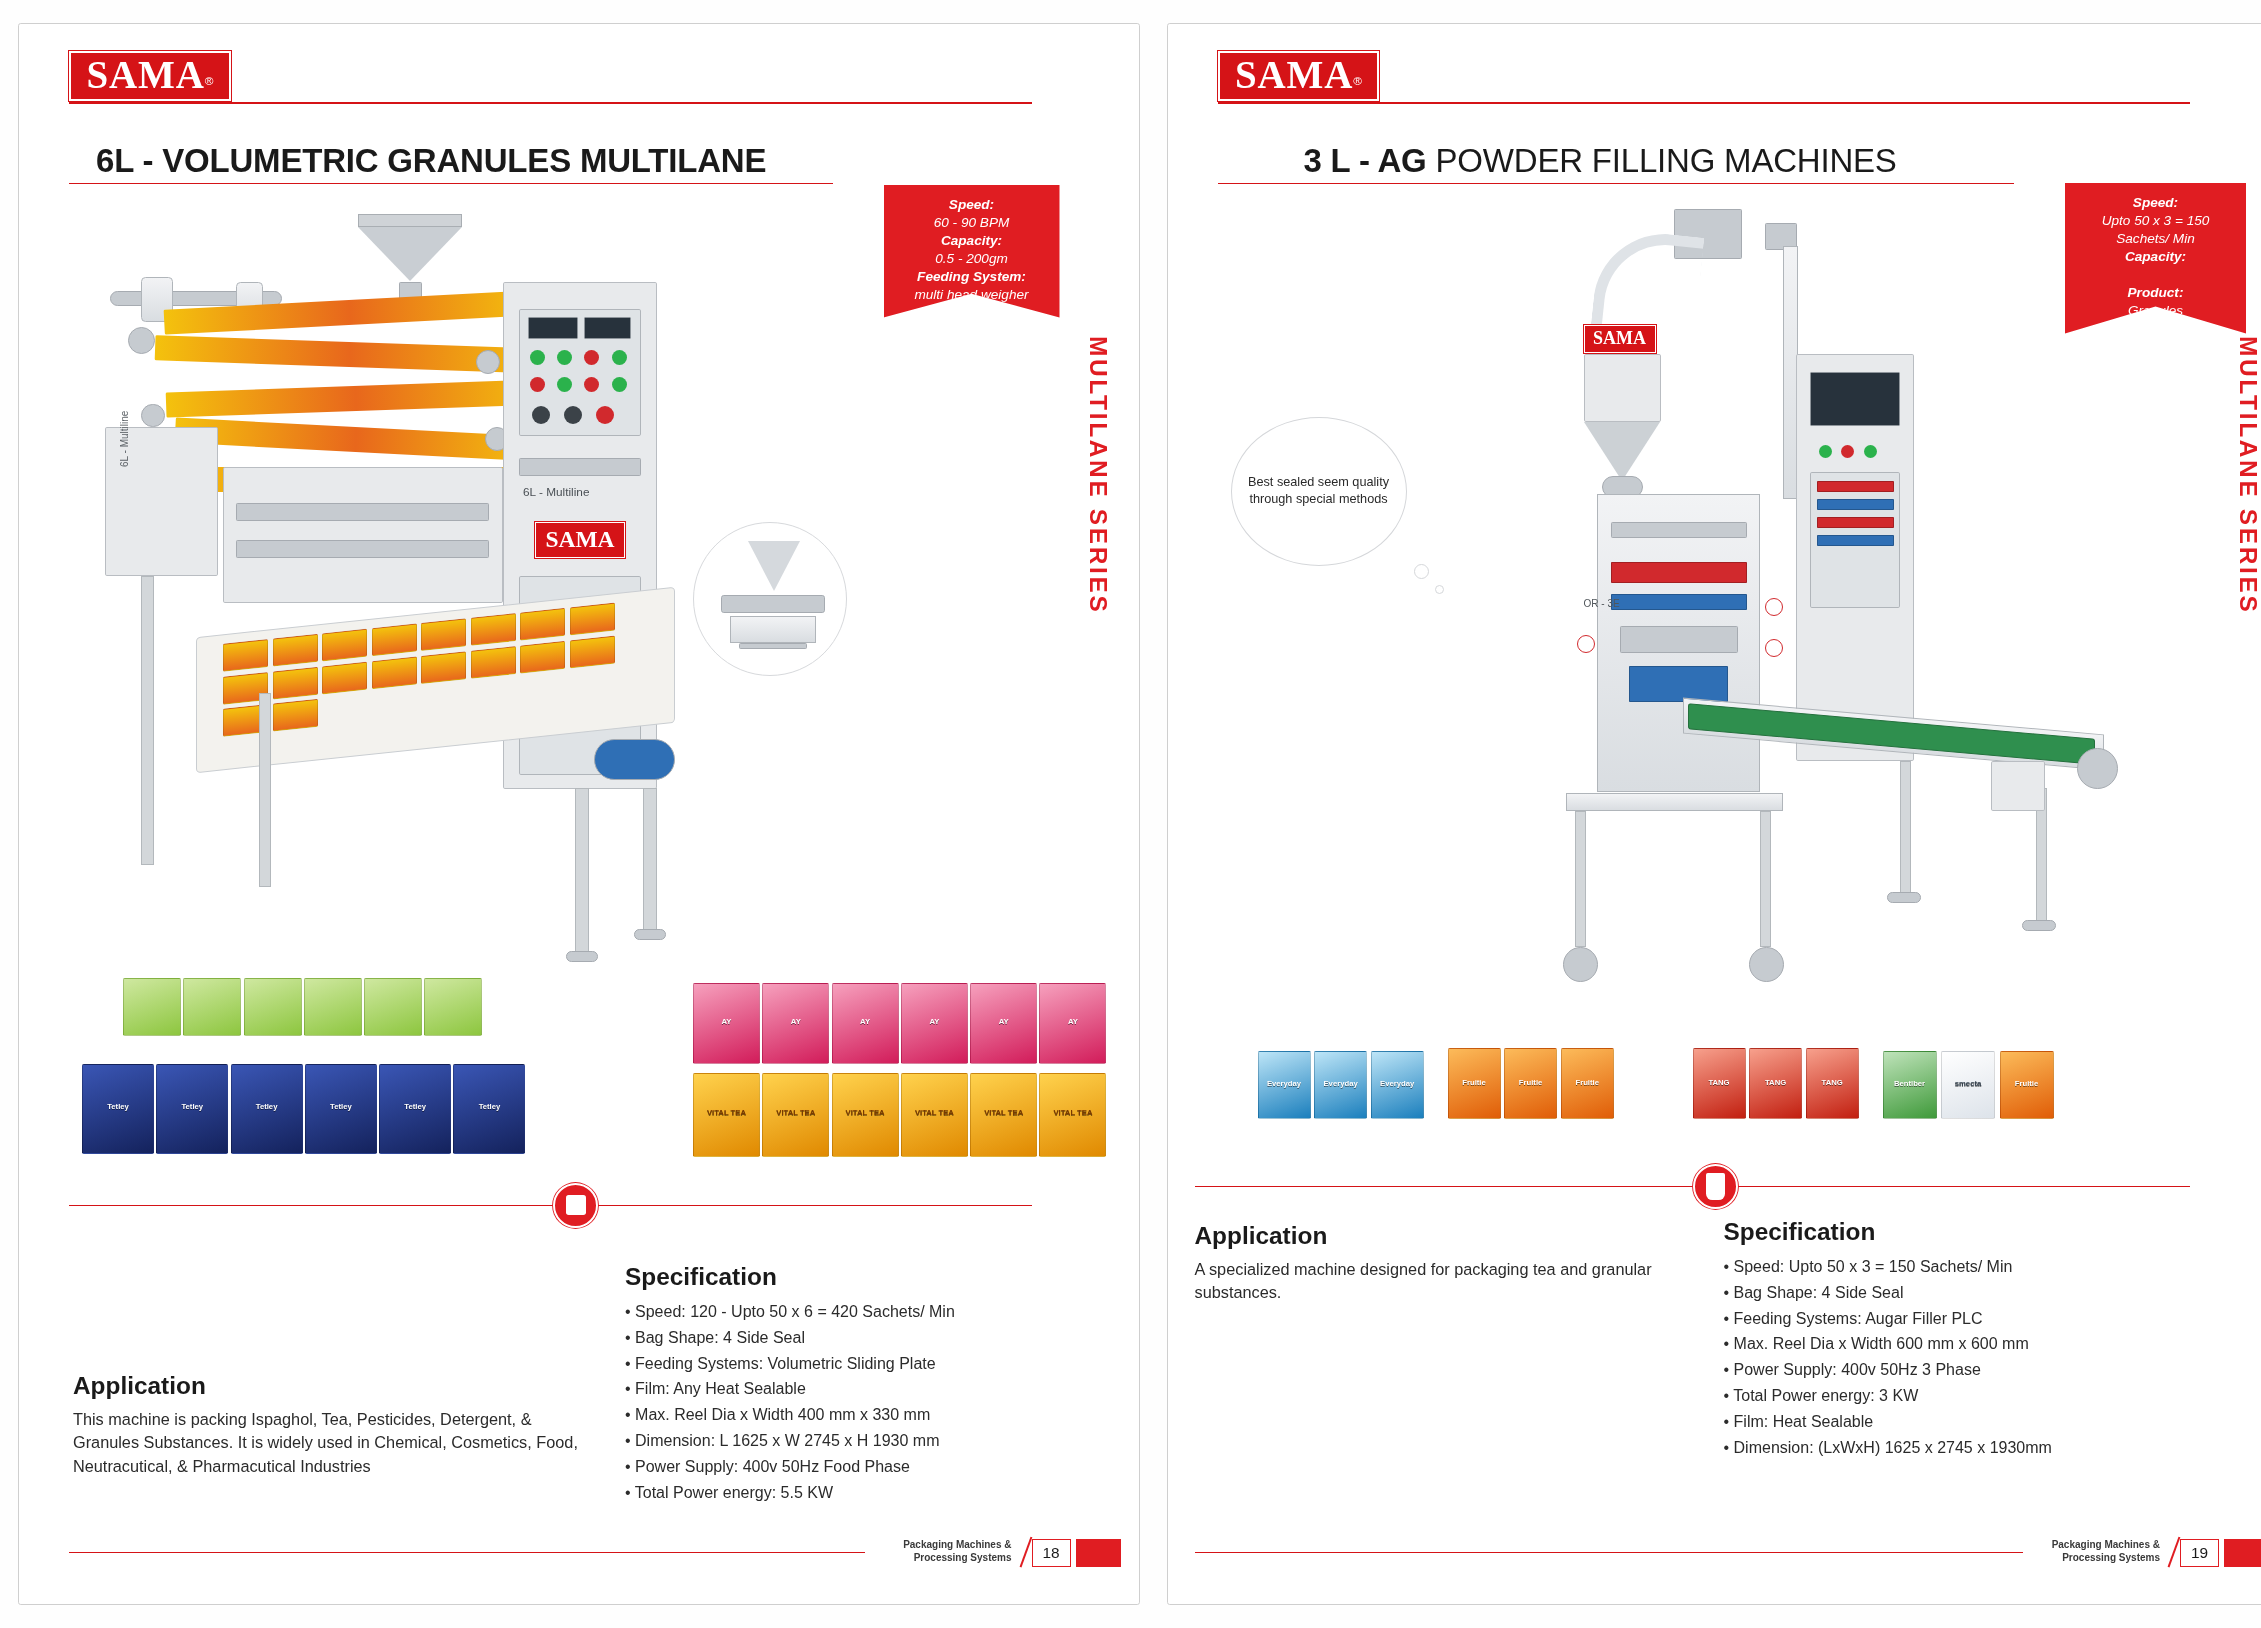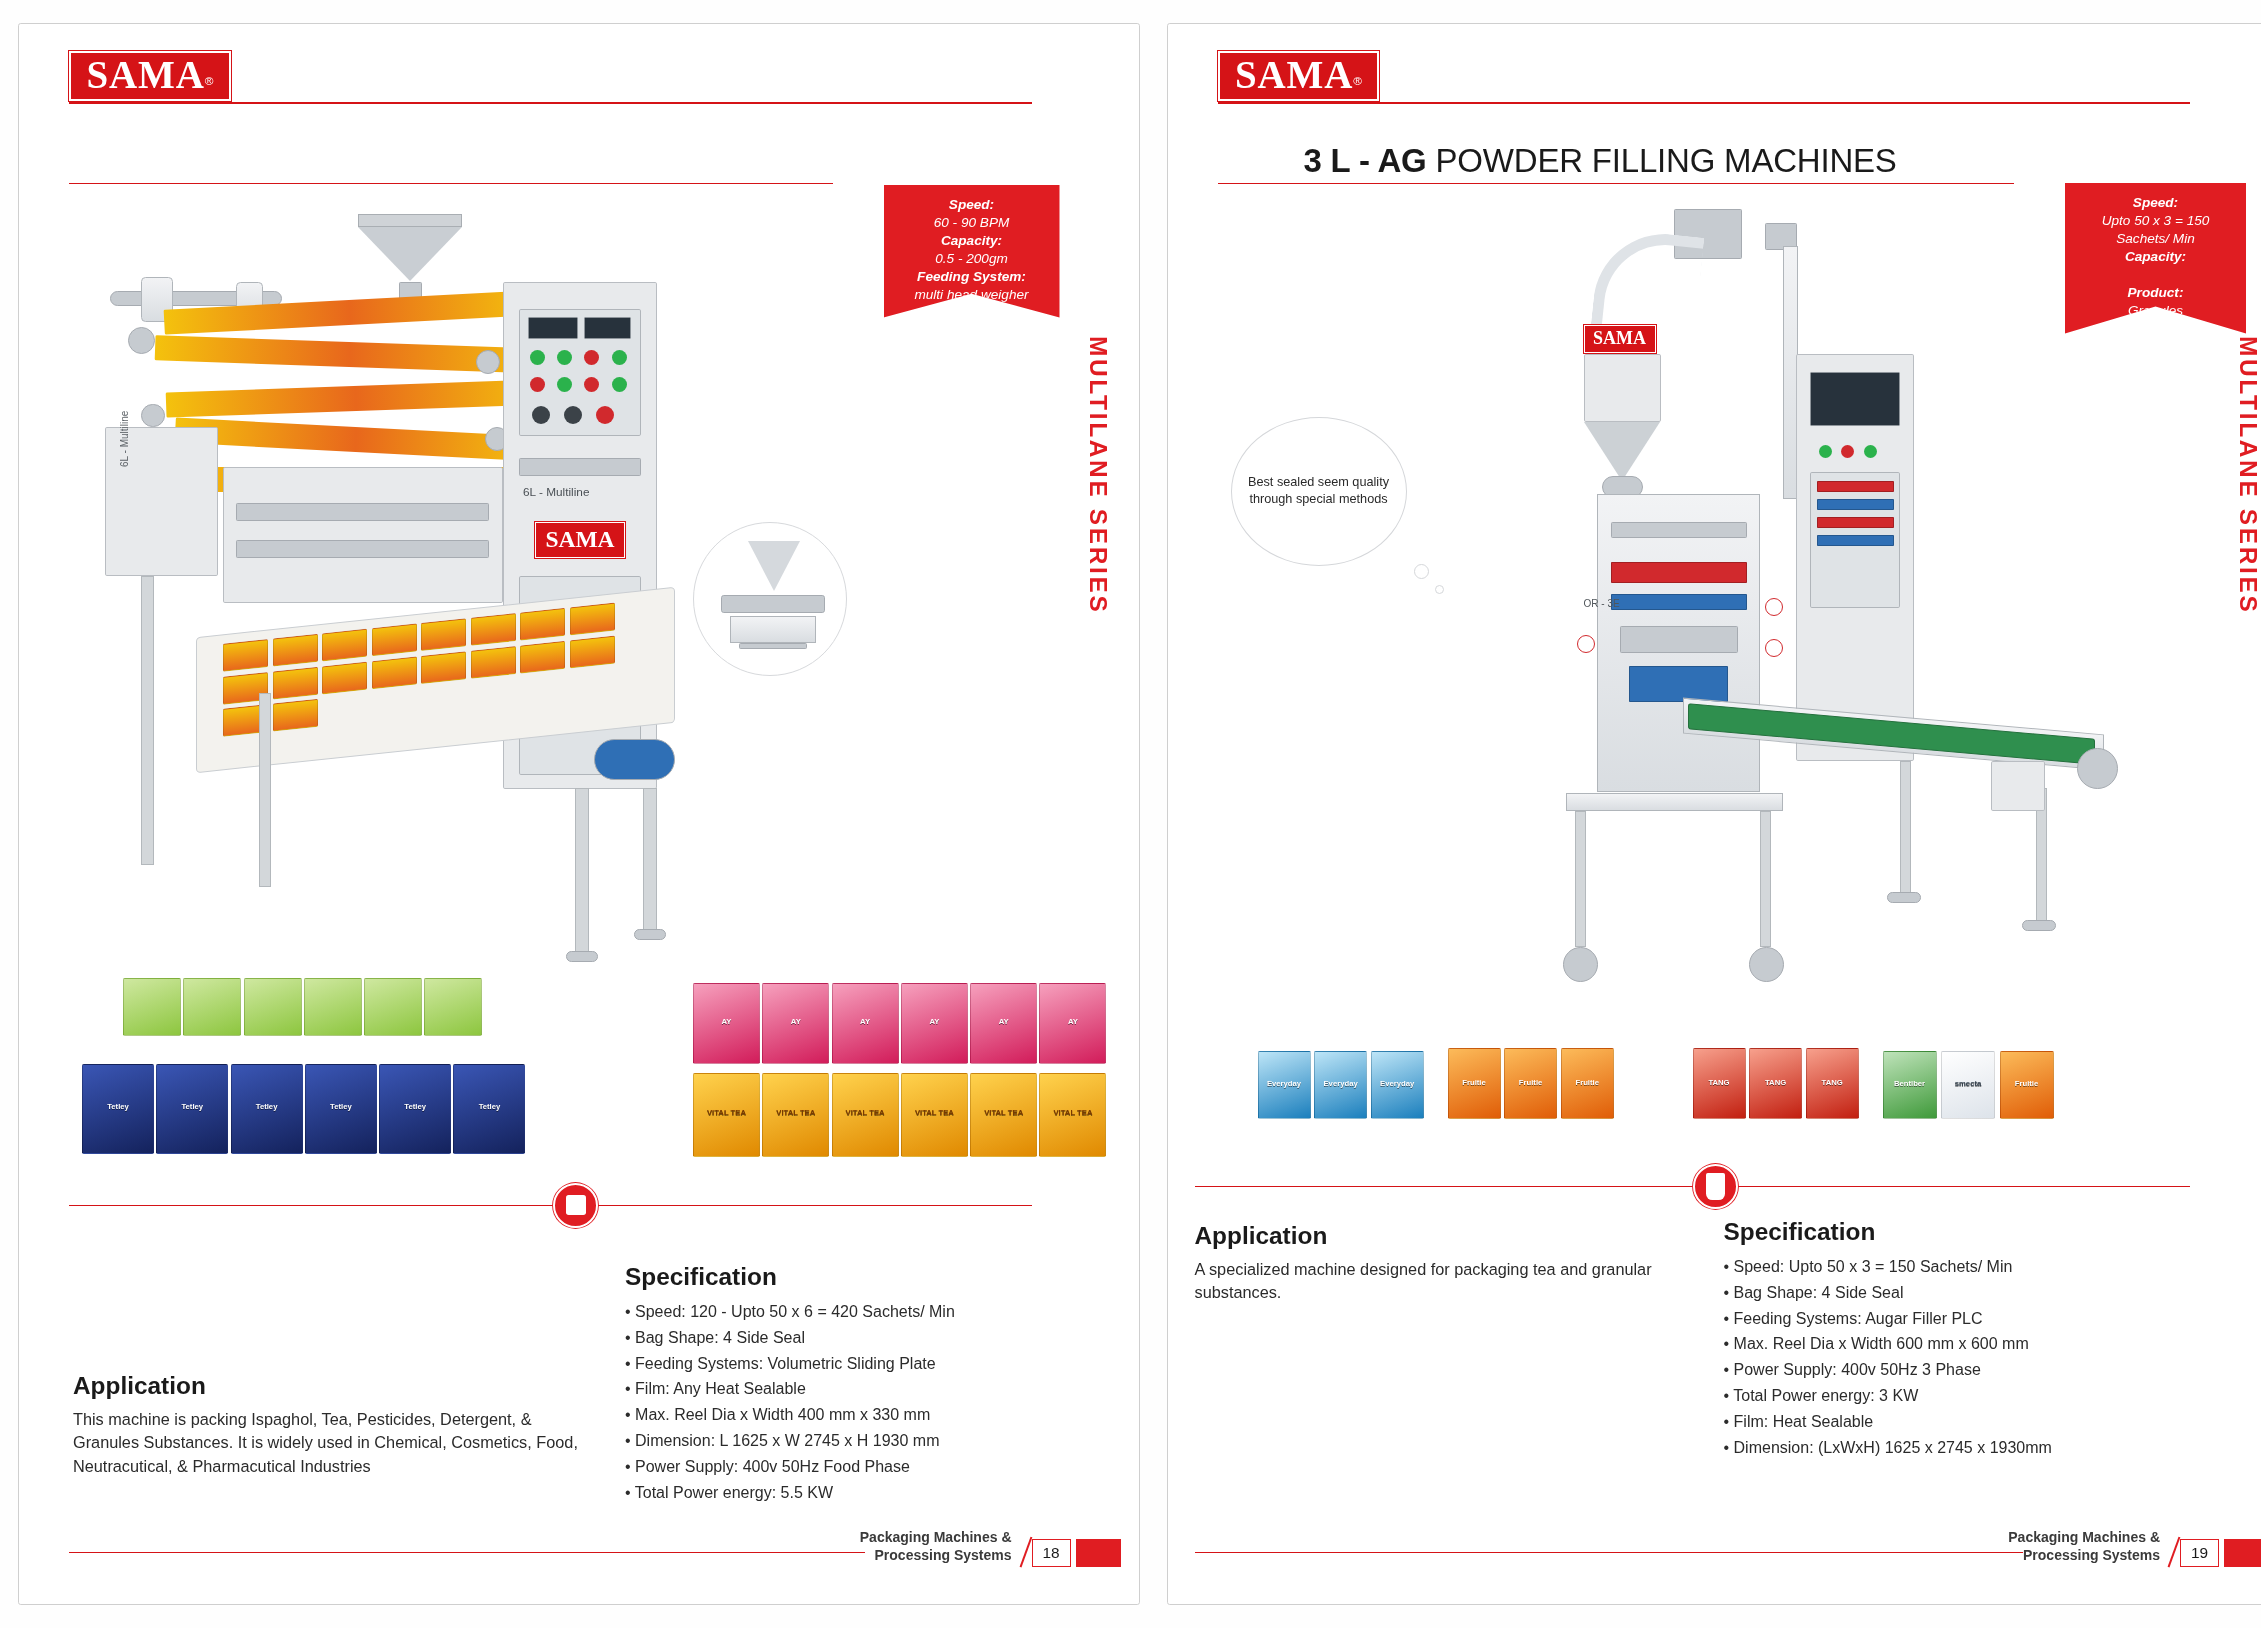--- a/index.html
+++ b/index.html
@@ -200,21 +200,21 @@
     color:#2b2b2b;
     line-height:1.62;
     white-space:nowrap;
   }
   .spec-list li:before { content:"• "; }
 
   
   .footer-rule { position:absolute; height:1.8px; background:#d51317; }
   .footer-brand {
     position:absolute;
-    font-size:14px; line-height:1.25; color:#3a3a3a; text-align:right;
+    font-size:10px; line-height:1.25; color:#3a3a3a; text-align:right;
     font-weight:bold;
   }
   .pagebox {
     position:absolute;
     border:1.4px solid #e01d22;
     color:#1a1a1a;
     font-size:15.4px;
     width:39px; height:28px;
     display:flex; align-items:center; justify-content:center;
   }
@@ -236,20 +236,23 @@
 
   <div class="page">
 
     <div class="logo-wrap">
       <div class="logo">
         <span class="logo-text">SAMA</span><span class="logo-reg">®</span>
       </div>
     </div>
     <div class="logo-rule" style="width:963px;"></div>
 
+    <div class="title">
+      <span>6L - VOLUMETRIC GRANULES MULTILANE</span>
+    </div>
     <div class="title-rule" style="width:764px;"></div>
 
     <div class="flag" style="top:161px; right:79px; width:176px;">
       <b>Speed:</b><br>
       <span>60 - 90 BPM</span><br>
       <b>Capacity:</b><br>
       <span>0.5 - 200gm</span><br>
       <b>Feeding System:</b><br>
       <span>multi head weigher</span>
     </div>

